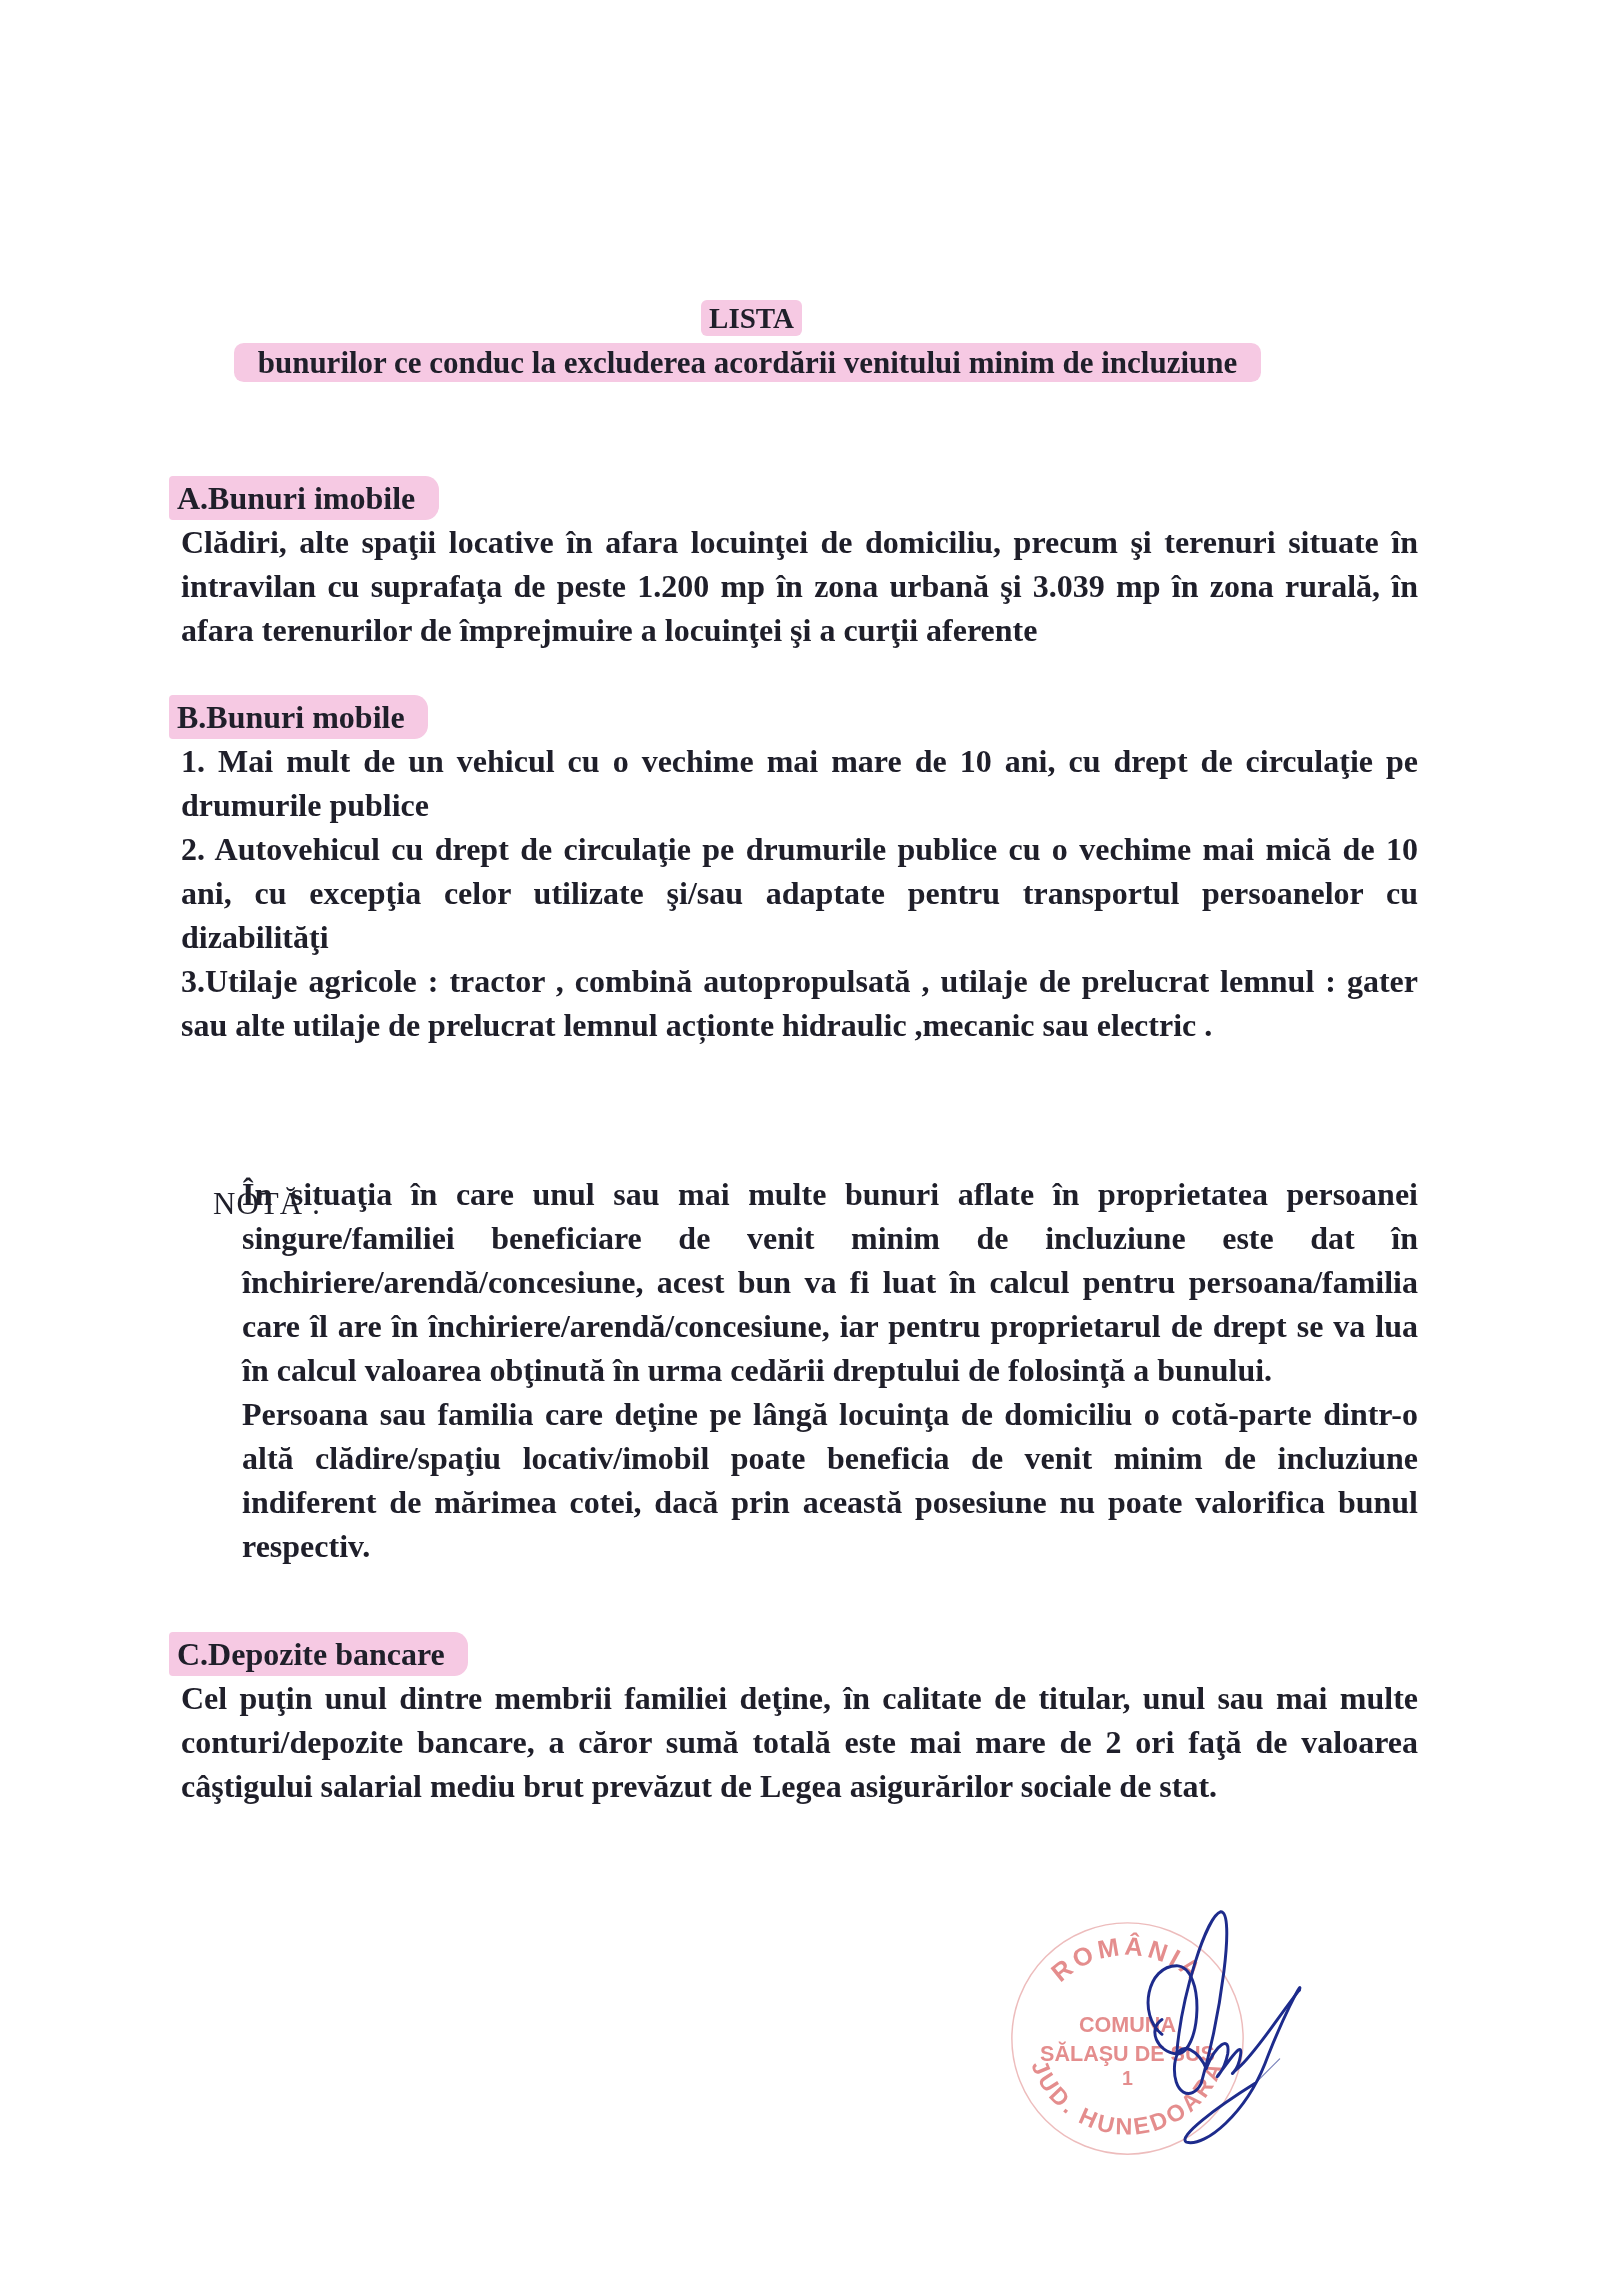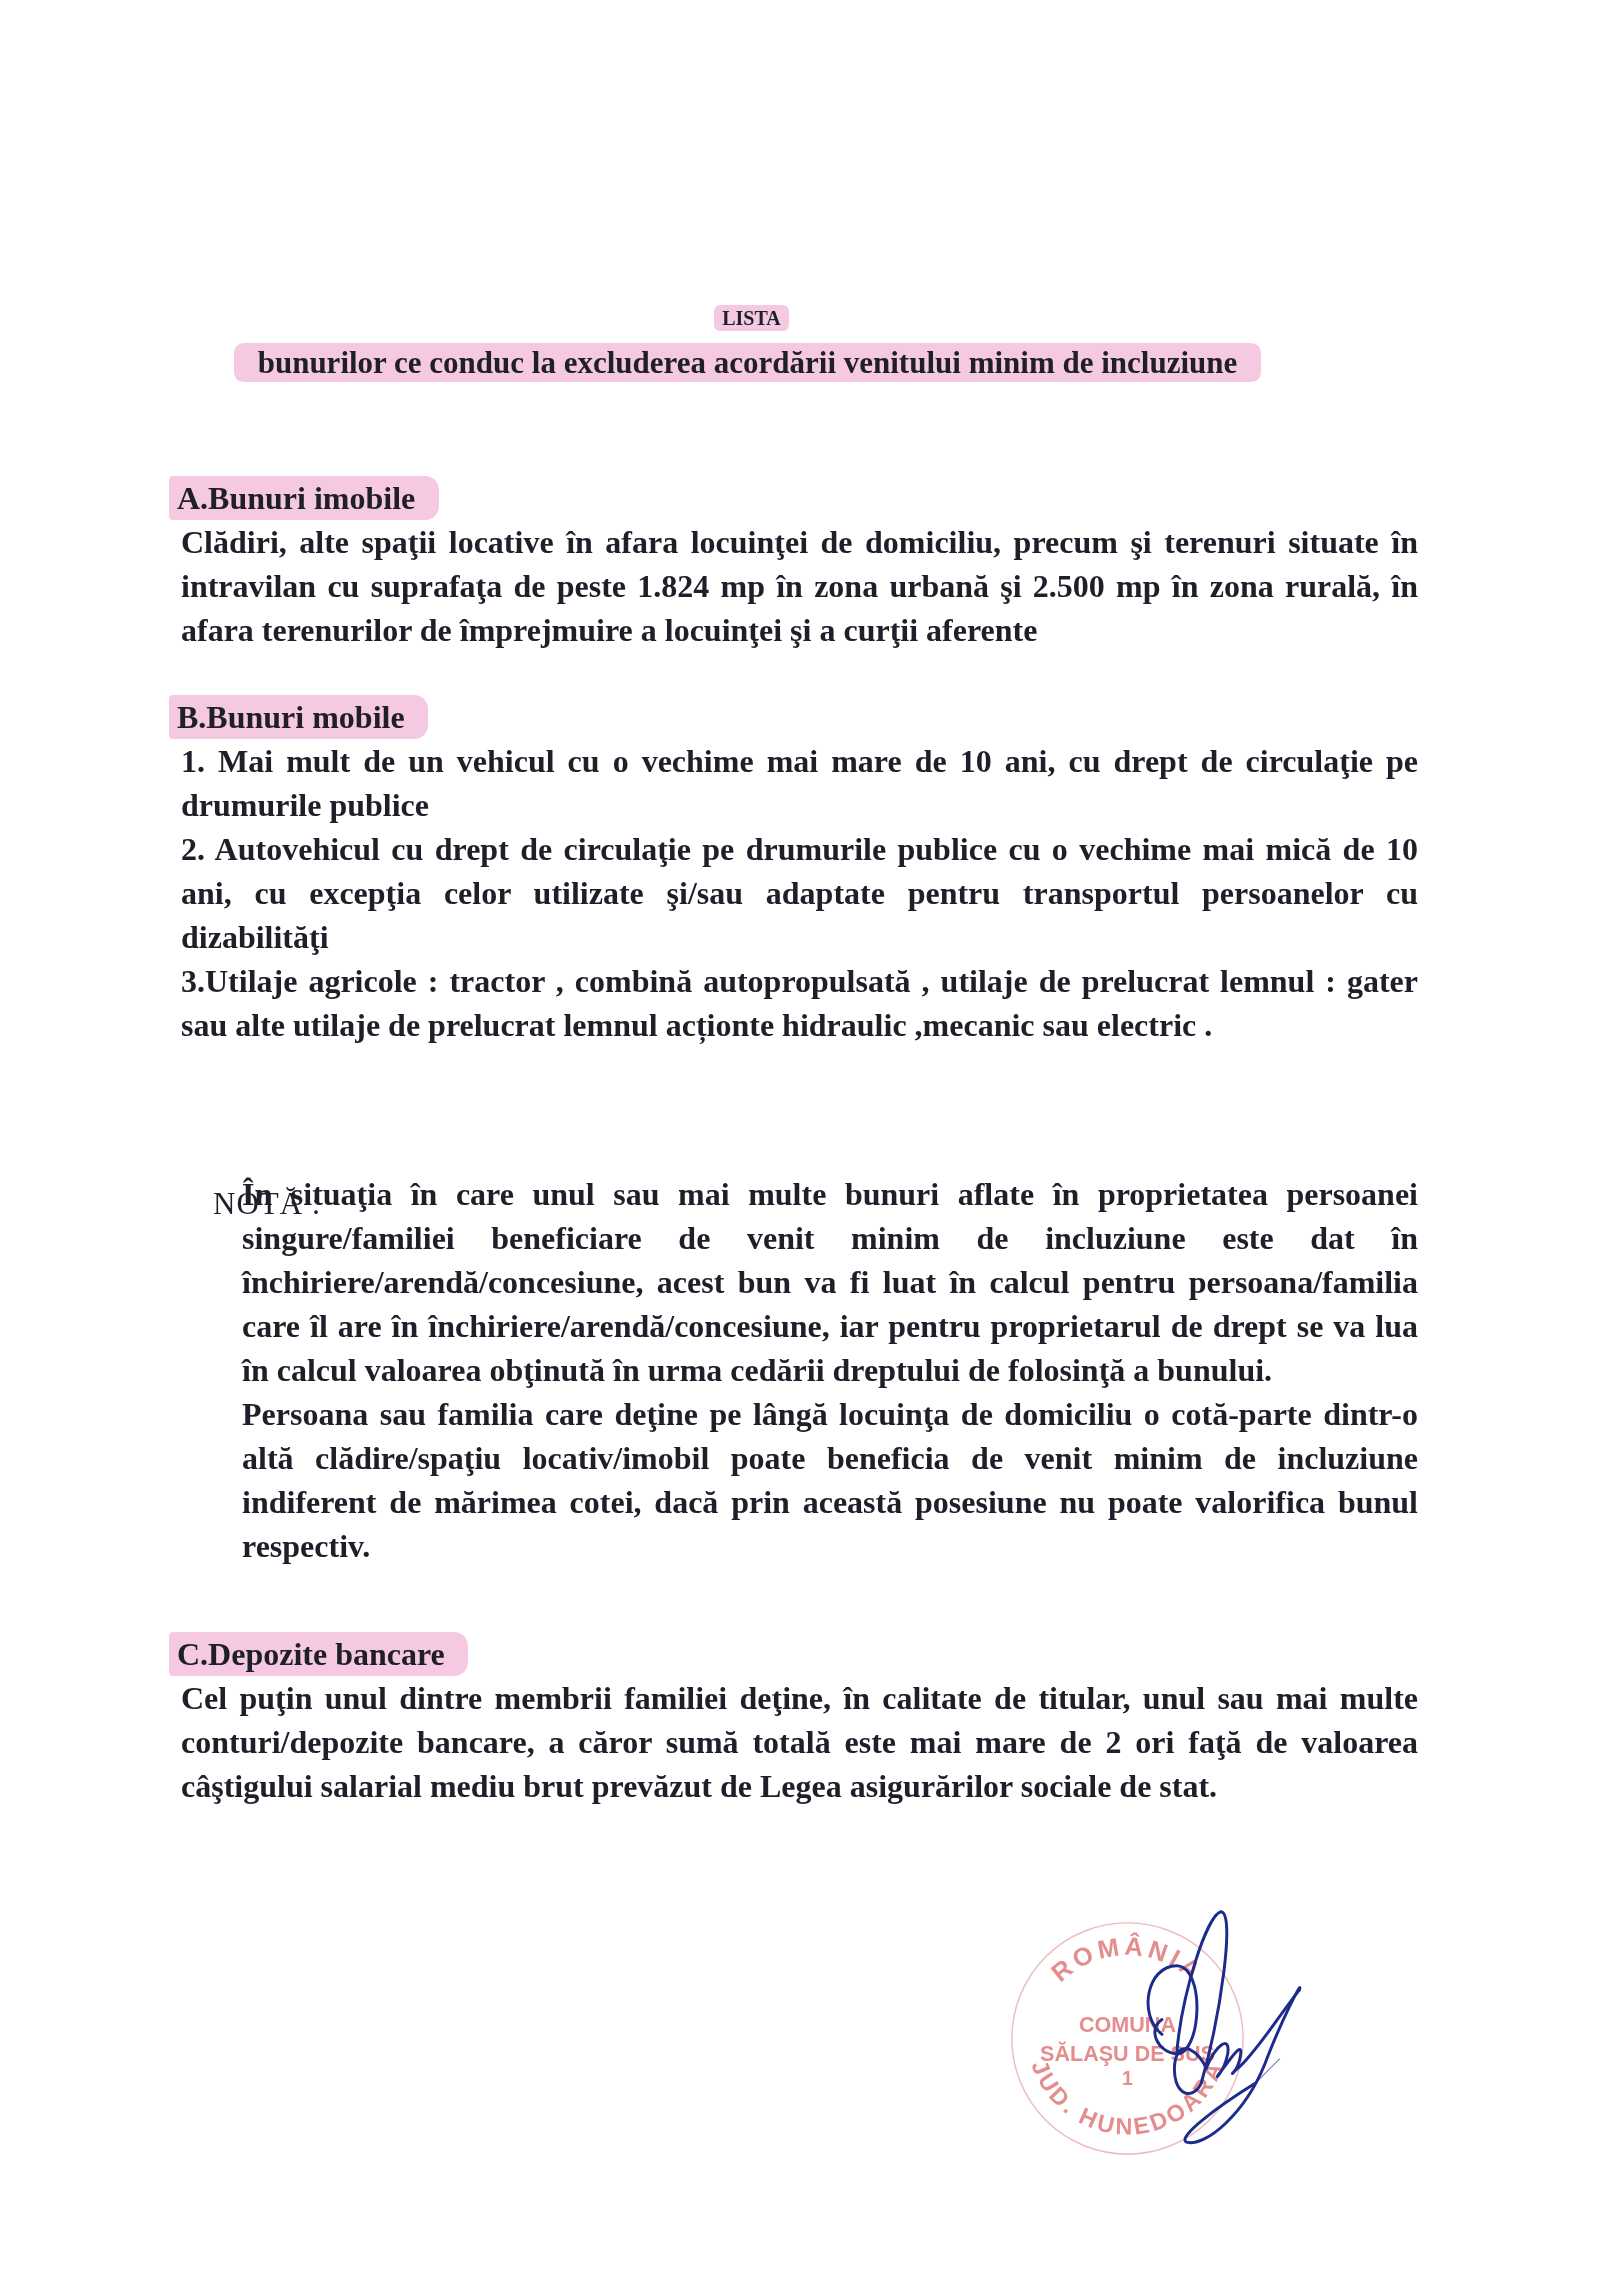--- a/index.html
+++ b/index.html
@@ -1,21 +1,21 @@
 <!DOCTYPE html>
 <html><head>
 <meta charset="utf-8">
 <style>
   html, body { margin:0; padding:0; background:#ffffff; }
   body { width:1621px; height:2292px; position:relative; overflow:hidden;
          font-family:"Liberation Serif", "DejaVu Serif", serif; color:#1f1f2a; }
   .page { position:absolute; left:0; top:0; width:1621px; height:2292px; }
   .hl { background:#f6c9e3; border-radius:5.9px; padding:0 5.9px; box-decoration-break:clone; -webkit-box-decoration-break:clone; }
   .title { position:absolute; top:299px; left:0; width:1503px; text-align:center;
-           font-weight:bold; font-size:20px; line-height:39px; }
+           font-weight:bold; font-size:29px; line-height:39px; }
   .subtitle { position:absolute; top:341px; left:0; width:1495px; text-align:center;
               font-weight:bold; font-size:31px; line-height:43px; }
   .subtitle .hl { padding:2px 23.5px; border-radius:9.8px; }
   .title .hl { padding:2px 7.8px; }
   .body { position:absolute; left:181px; width:1237px; font-weight:bold;
           font-size:32px; line-height:44px; text-align:justify; }
   .body p { margin:0; }
   .sec-head { display:inline-block; font-weight:bold; }
   .sec-head.hl { padding:0 23.5px 0 7.8px; margin-left:-11.8px; border-radius:3.9px 13.7px 13.7px 3.9px; }
   #sectA { top:476px; }
@@ -33,21 +33,21 @@
 
   <div class="title">
     <span class="hl">LISTA</span>
   </div>
   <div class="subtitle">
     <span class="hl">bunurilor ce conduc la excluderea acordării venitului minim de incluziune</span>
   </div>
 
   <div class="body" id="sectA">
     <span class="sec-head hl">A.Bunuri imobile</span>
-    <p>Clădiri, alte spaţii locative în afara locuinţei de domiciliu, precum şi terenuri situate în intravilan cu suprafaţa de peste 1.824 mp în zona urbană şi 2.500 mp în zona rurală, în afara terenurilor de împrejmuire a locuinţei şi a curţii aferente</p>
+    <p>Clădiri, alte spaţii locative în afara locuinţei de domiciliu, precum şi terenuri situate în intravilan cu suprafaţa de peste 1.200 mp în zona urbană şi 3.039 mp în zona rurală, în afara terenurilor de împrejmuire a locuinţei şi a curţii aferente</p>
   </div>
 
   <div class="body" id="sectB">
     <span class="sec-head hl">B.Bunuri mobile</span>
     <p>1. Mai mult de un vehicul cu o vechime mai mare de 10 ani, cu drept de circulaţie pe drumurile publice</p>
     <p>2. Autovehicul cu drept de circulaţie pe drumurile publice cu o vechime mai mică de 10 ani, cu excepţia celor utilizate şi/sau adaptate pentru transportul persoanelor cu dizabilităţi</p>
     <p>3.Utilaje agricole : tractor , combină autopropulsată , utilaje de prelucrat lemnul : gater sau alte utilaje de prelucrat lemnul acționte hidraulic ,mecanic sau electric .</p>
   </div>
 
   <div class="nota-label">NOTĂ :</div>

